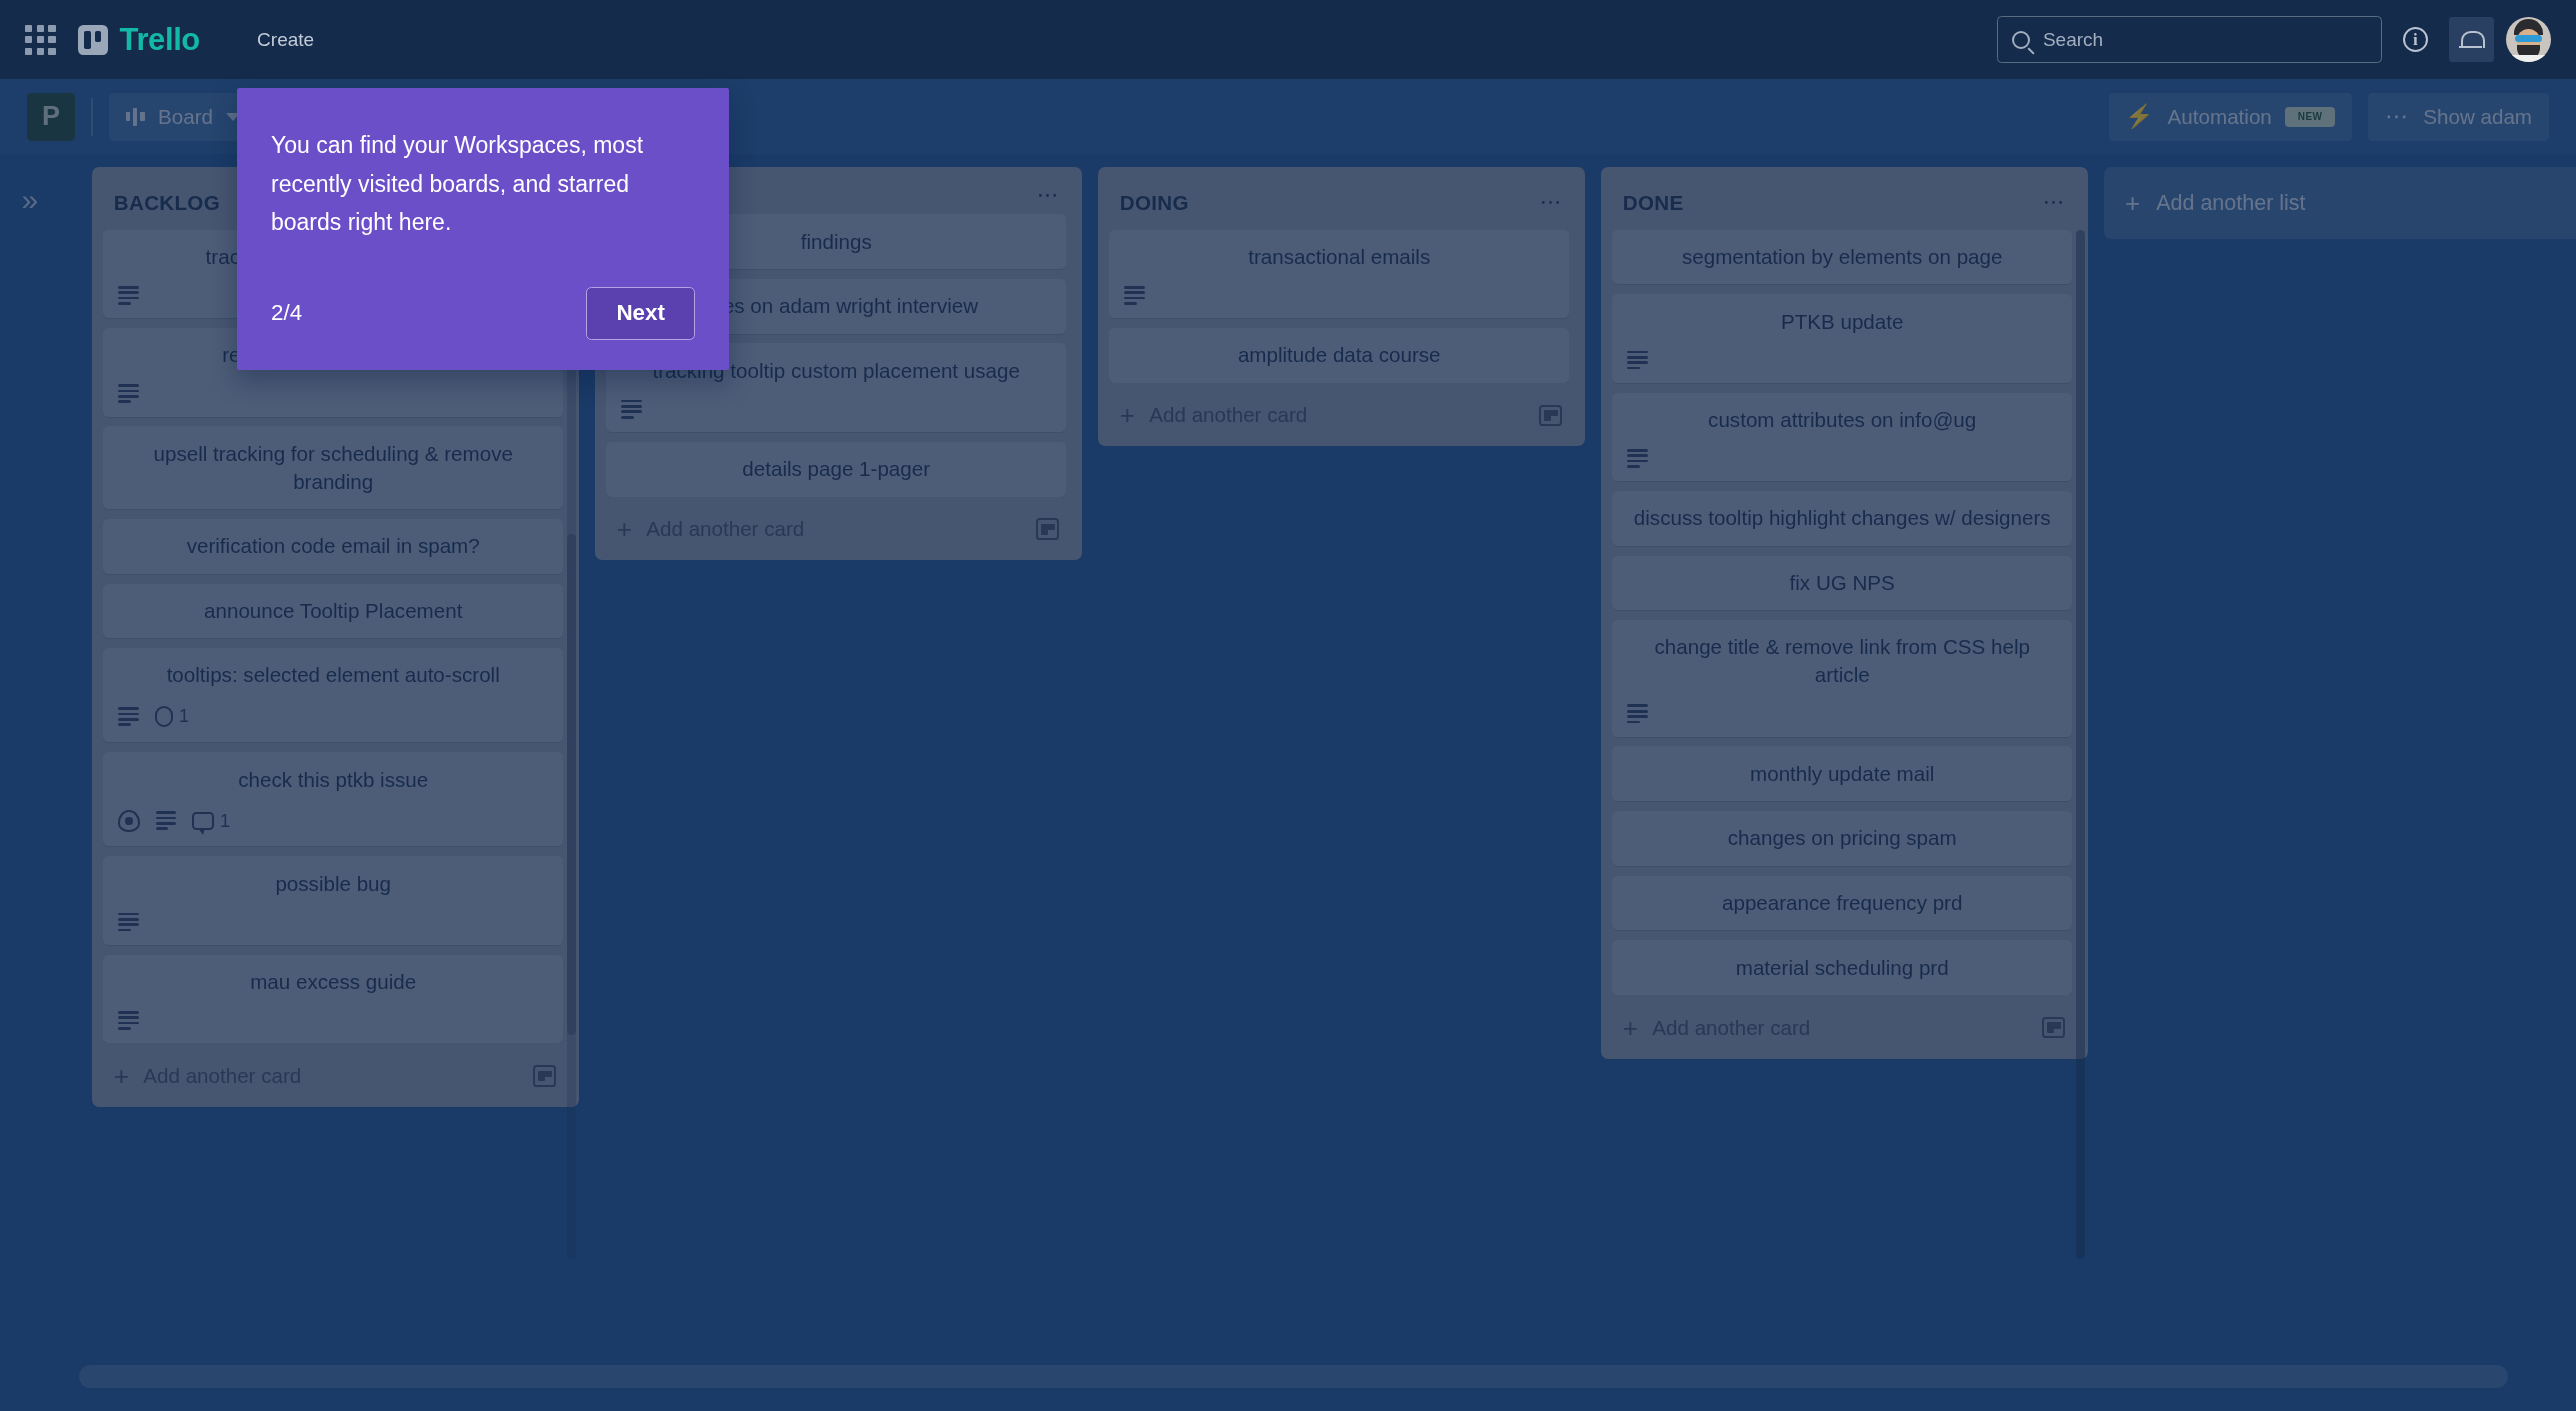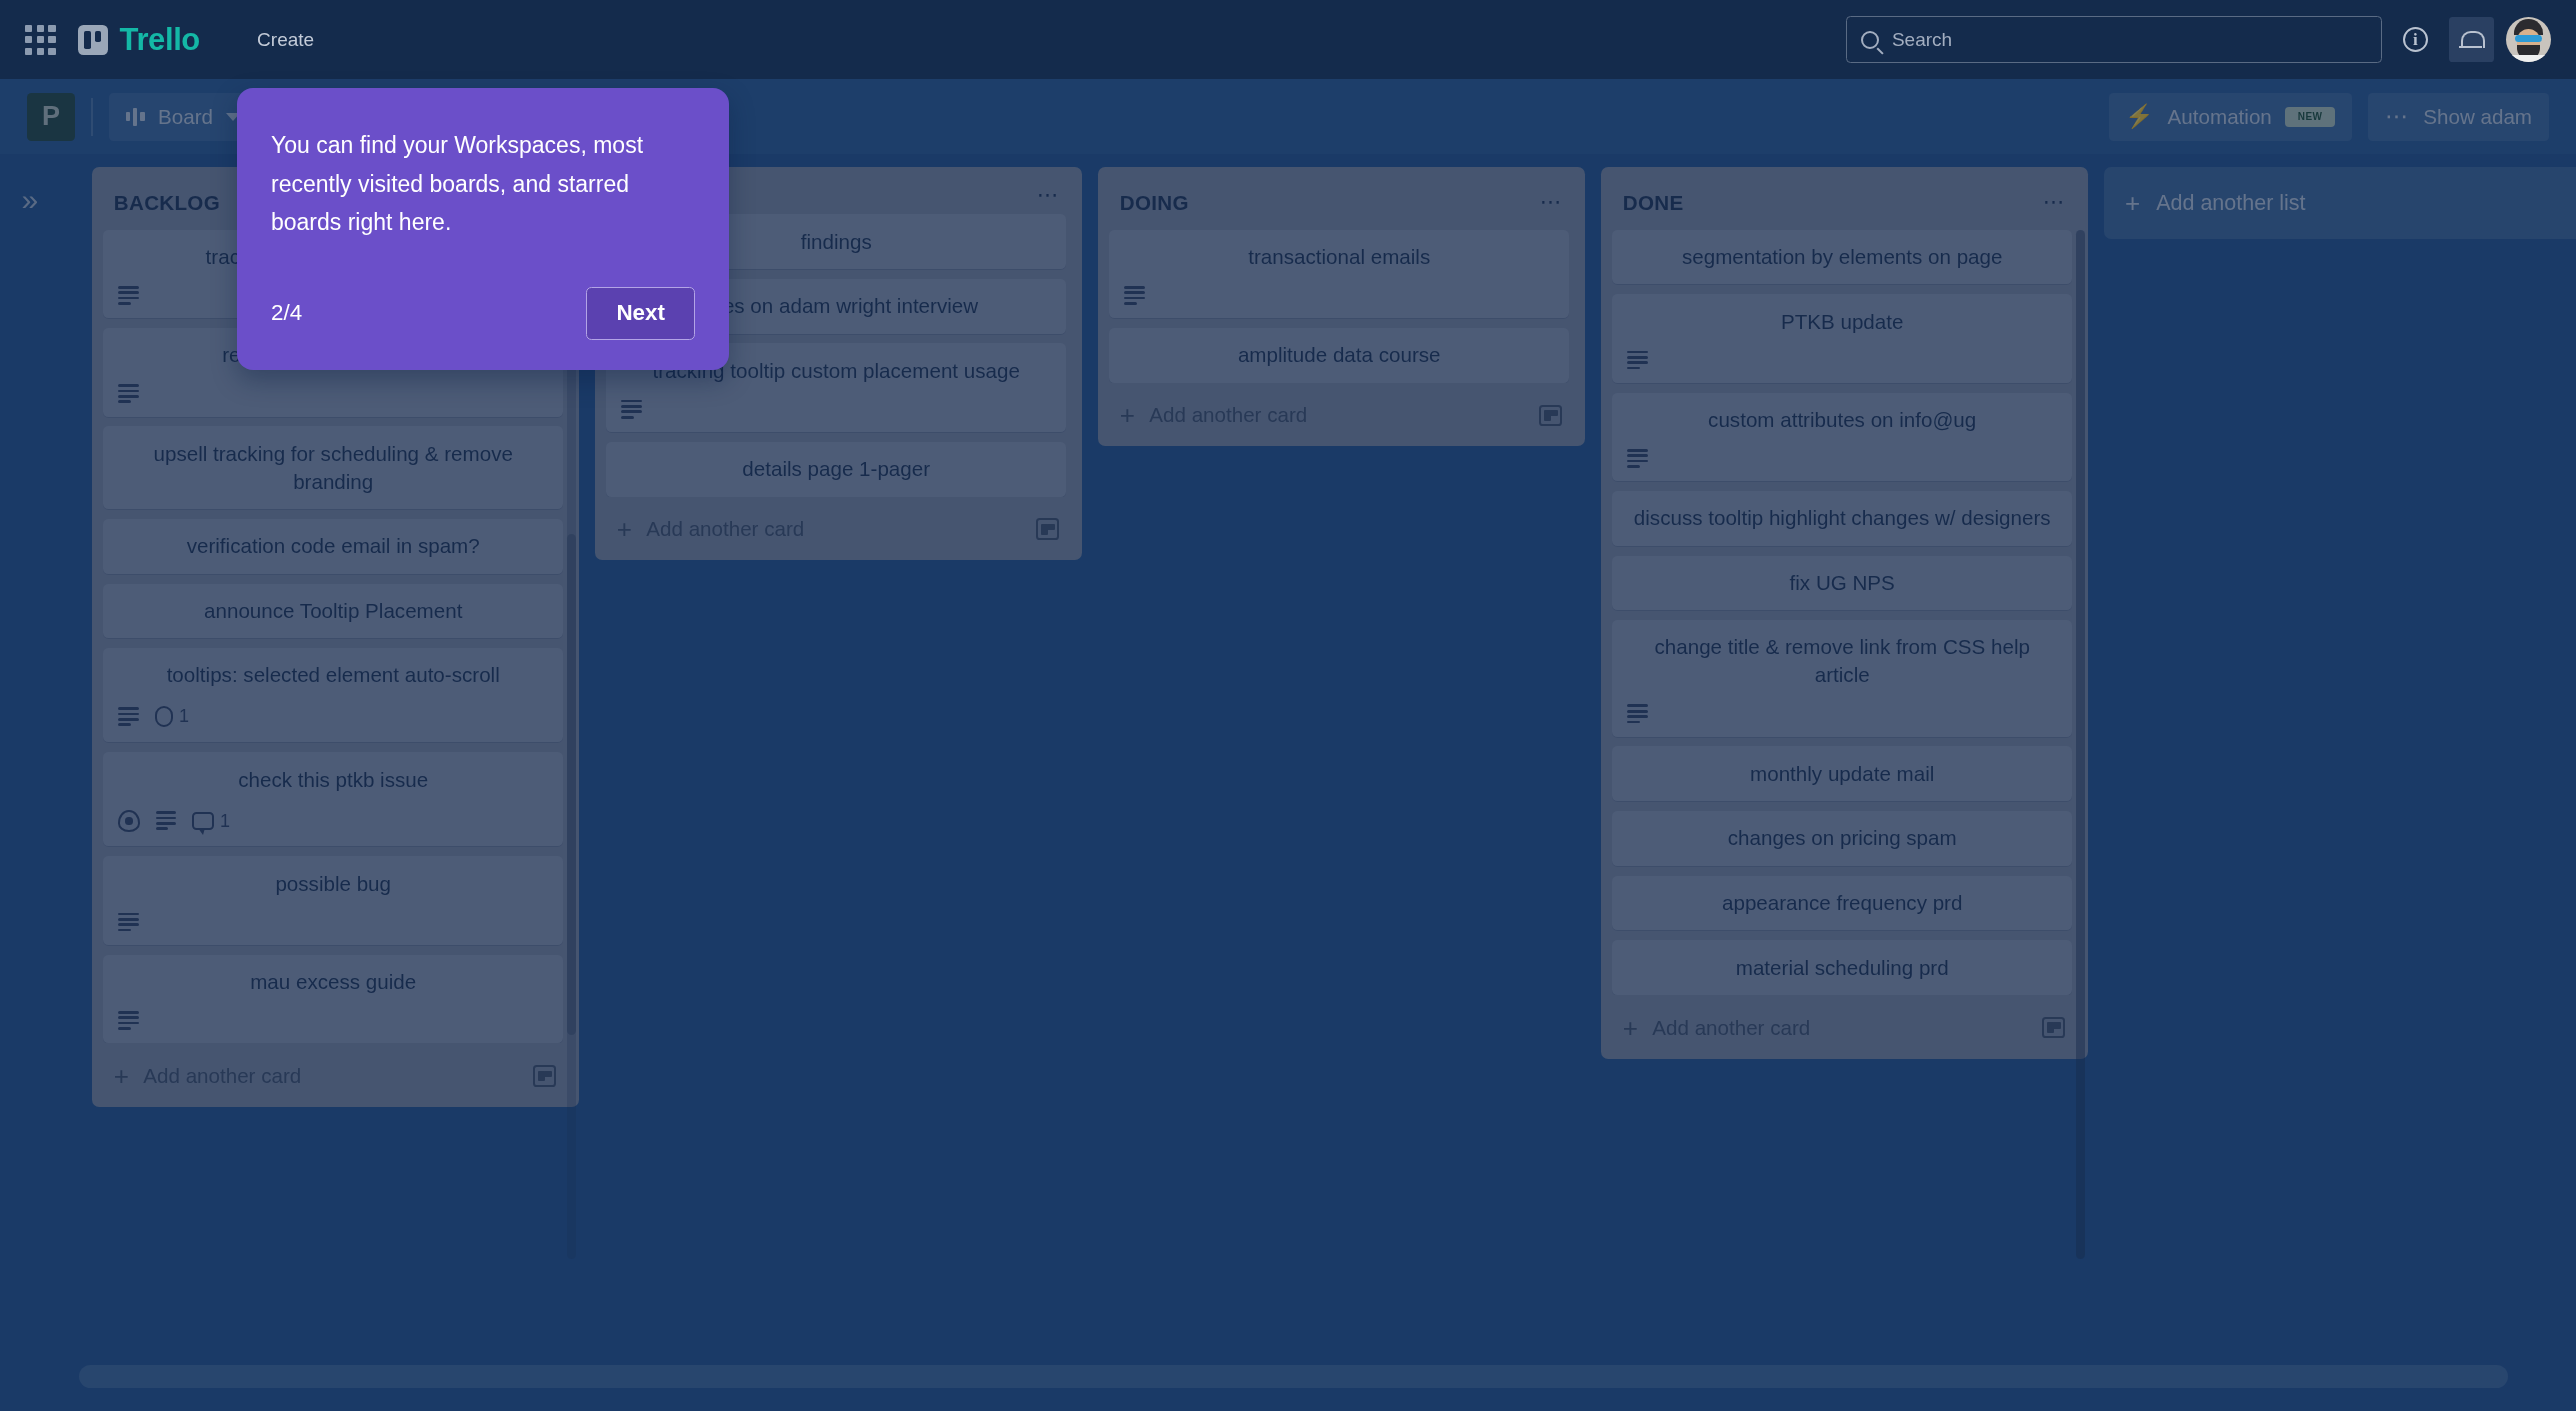--- a/index.html
+++ b/index.html
@@ -42,21 +42,21 @@
   .nav-group { display: flex; align-items: center; border: 2.7px solid #7b61d8; border-radius: 3.6px; }
   .nav-btn { display:flex; align-items:center; gap: 12.5px; color: #fff; font-size: 19px;
      padding: 11.6px 19.7px; border-radius: 3.6px; }
   .nav-btn.plain { color: #c3cbd8; }
   .chev { width: 0; height: 0; border-left: 7.2px solid transparent; border-right: 7.2px solid transparent;
     border-top: 8px solid currentColor; opacity: .9; }
   .create-btn { color: #c3cbd8; font-size: 19px; padding: 11.6px 19.7px; margin-left: 16px; border-radius: 3.6px; }
 
   .spacer { flex: 1; }
 
-  #search-box { width: 536px; height: 47px; border: 1.3px solid #5a6b84; border-radius: 4.5px;
+  #search-box { width: 385px; height: 47px; border: 1.3px solid #5a6b84; border-radius: 4.5px;
     display:flex; align-items:center; gap: 12.5px; padding: 0 14.3px; }
   .search-glyph { width: 18px; height: 18px; border: 2.2px solid #a3aec0; border-radius: 50%; position: relative; }
   .search-glyph::after { content:''; position:absolute; right:-6.3px; bottom:-5.4px; width:8px; height:2.2px;
     background:#a3aec0; transform: rotate(45deg); }
   .search-ph { color: #a3aec0; font-size: 19px; }
 
   .icon-btn { width: 45px; height: 45px; display:flex; align-items:center; justify-content:center;
     border-radius: 3.6px; margin-left: 10.7px; }
   .icon-btn.bg { background: #2a4062; }
   .info-circle { width: 25px; height: 25px; border: 2px solid #b9c2d0; border-radius: 50%;
@@ -156,21 +156,21 @@
     background: rgba(255,255,255,.13); display: flex; align-items: center; gap: 16px;
     padding: 0 21.5px; color: #c3ccd9; font-size: 21.5px; }
 
   
   #hbar { position: absolute; left: 79px; bottom: 23px; width: 2429px; height: 23px;
     border-radius: 11.6px; background: rgba(255,255,255,.14); z-index: 450; }
 
   
   #tour-popover {
     position: absolute; left: 237px; top: 88px; width: 492px;
-    background: #6b4fc9; border-radius: 16px; padding: 38px 34px 30px 34px;
+    background: #6b4fc9; border-radius: 2px; padding: 38px 34px 30px 34px;
     z-index: 700; box-shadow: 0 10.7px 25px rgba(9,30,66,.35);
   }
   #tour-text { color: #fff; font-size: 23px; line-height: 1.68; }
   #tour-footer { display: flex; align-items: center; justify-content: space-between; margin-top: 45px; }
   #tour-count { color: #fff; font-size: 22.4px; }
   #tour-next { background: #5b41b0; border: 1.8px solid #b3a4e6; border-radius: 5.4px;
     color: #fff; font-size: 22.4px; font-weight: 700; padding: 12.5px 29px; }
 </style>
 </head>
 <body>

